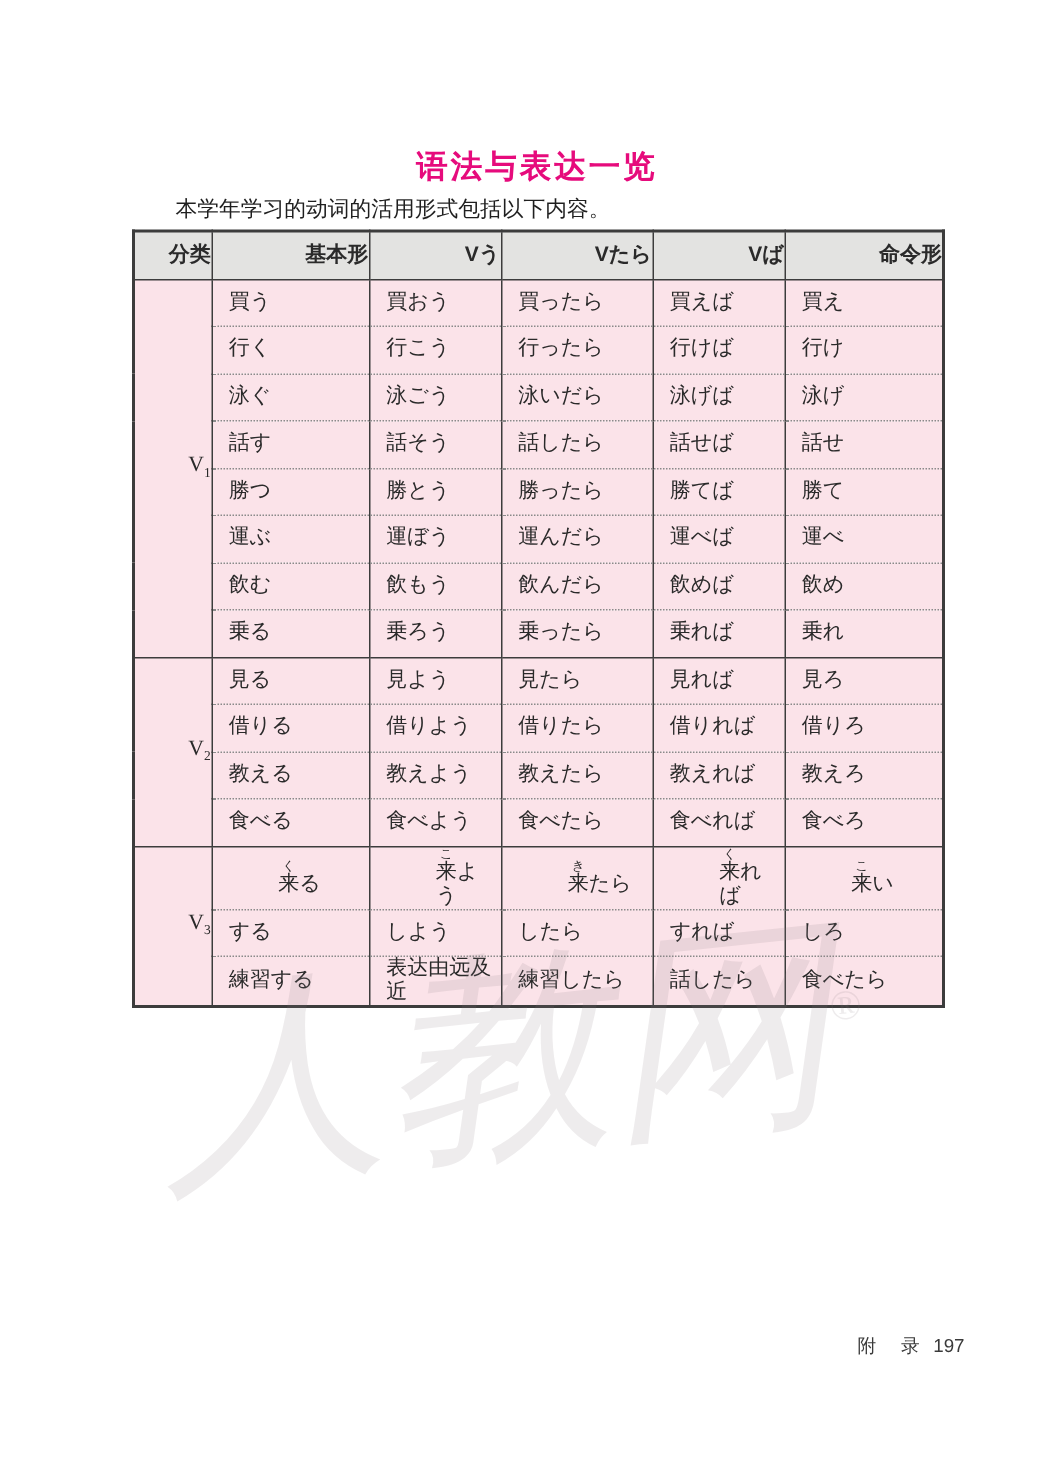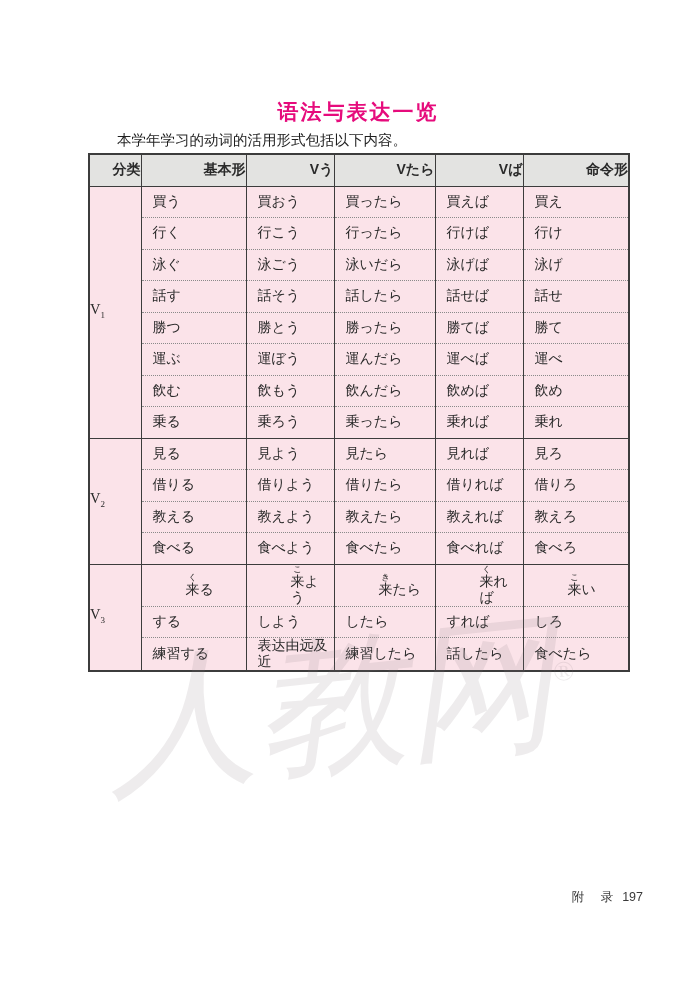--- a/index.html
+++ b/index.html
@@ -83,21 +83,21 @@
     height:31.5px;
     padding:0 2px 0 11px;
     border-left:1px solid var(--border);
     border-right:1px solid var(--border);
     vertical-align:middle;
     line-height:16px;
   }
   table.conj tr.row-dotted td:not(.group-label){border-bottom:1px dotted var(--dotted);}
   table.conj tr.row-solid td:not(.group-label){border-bottom:1px solid var(--border);}
   table.conj td.group-label{
-    text-align:left;
+    text-align:right;
     padding:0;
     border-bottom:1px solid var(--border);
     font-size:14.5px;
   }
   table.conj td.group-label sub{font-size:9px;}
   tr.row-ruby td{height:36px;padding-left:44px;}
   ruby rt{font-size:8.5px;line-height:8px;color:#2a2a2a;}
 
   .watermark{
     position:absolute;

